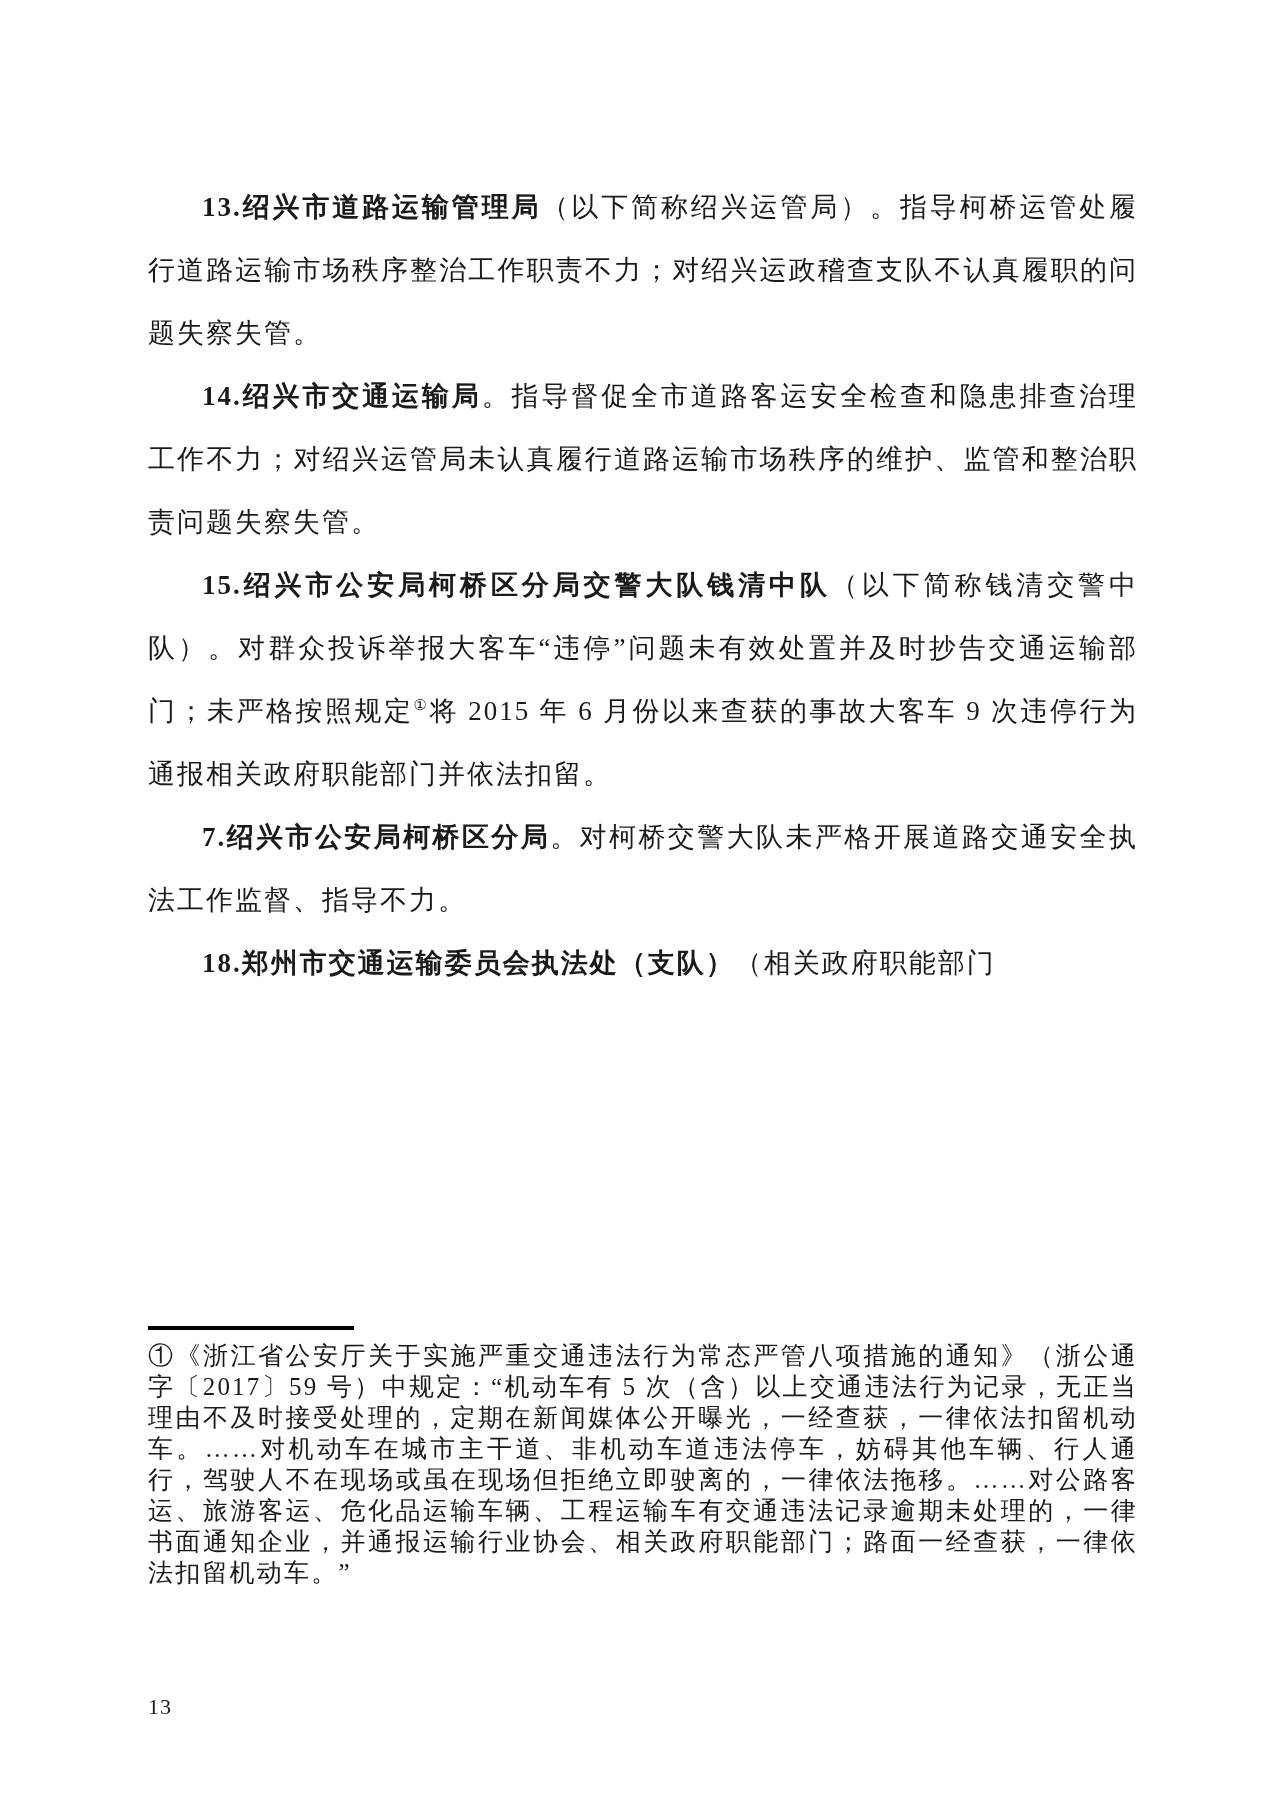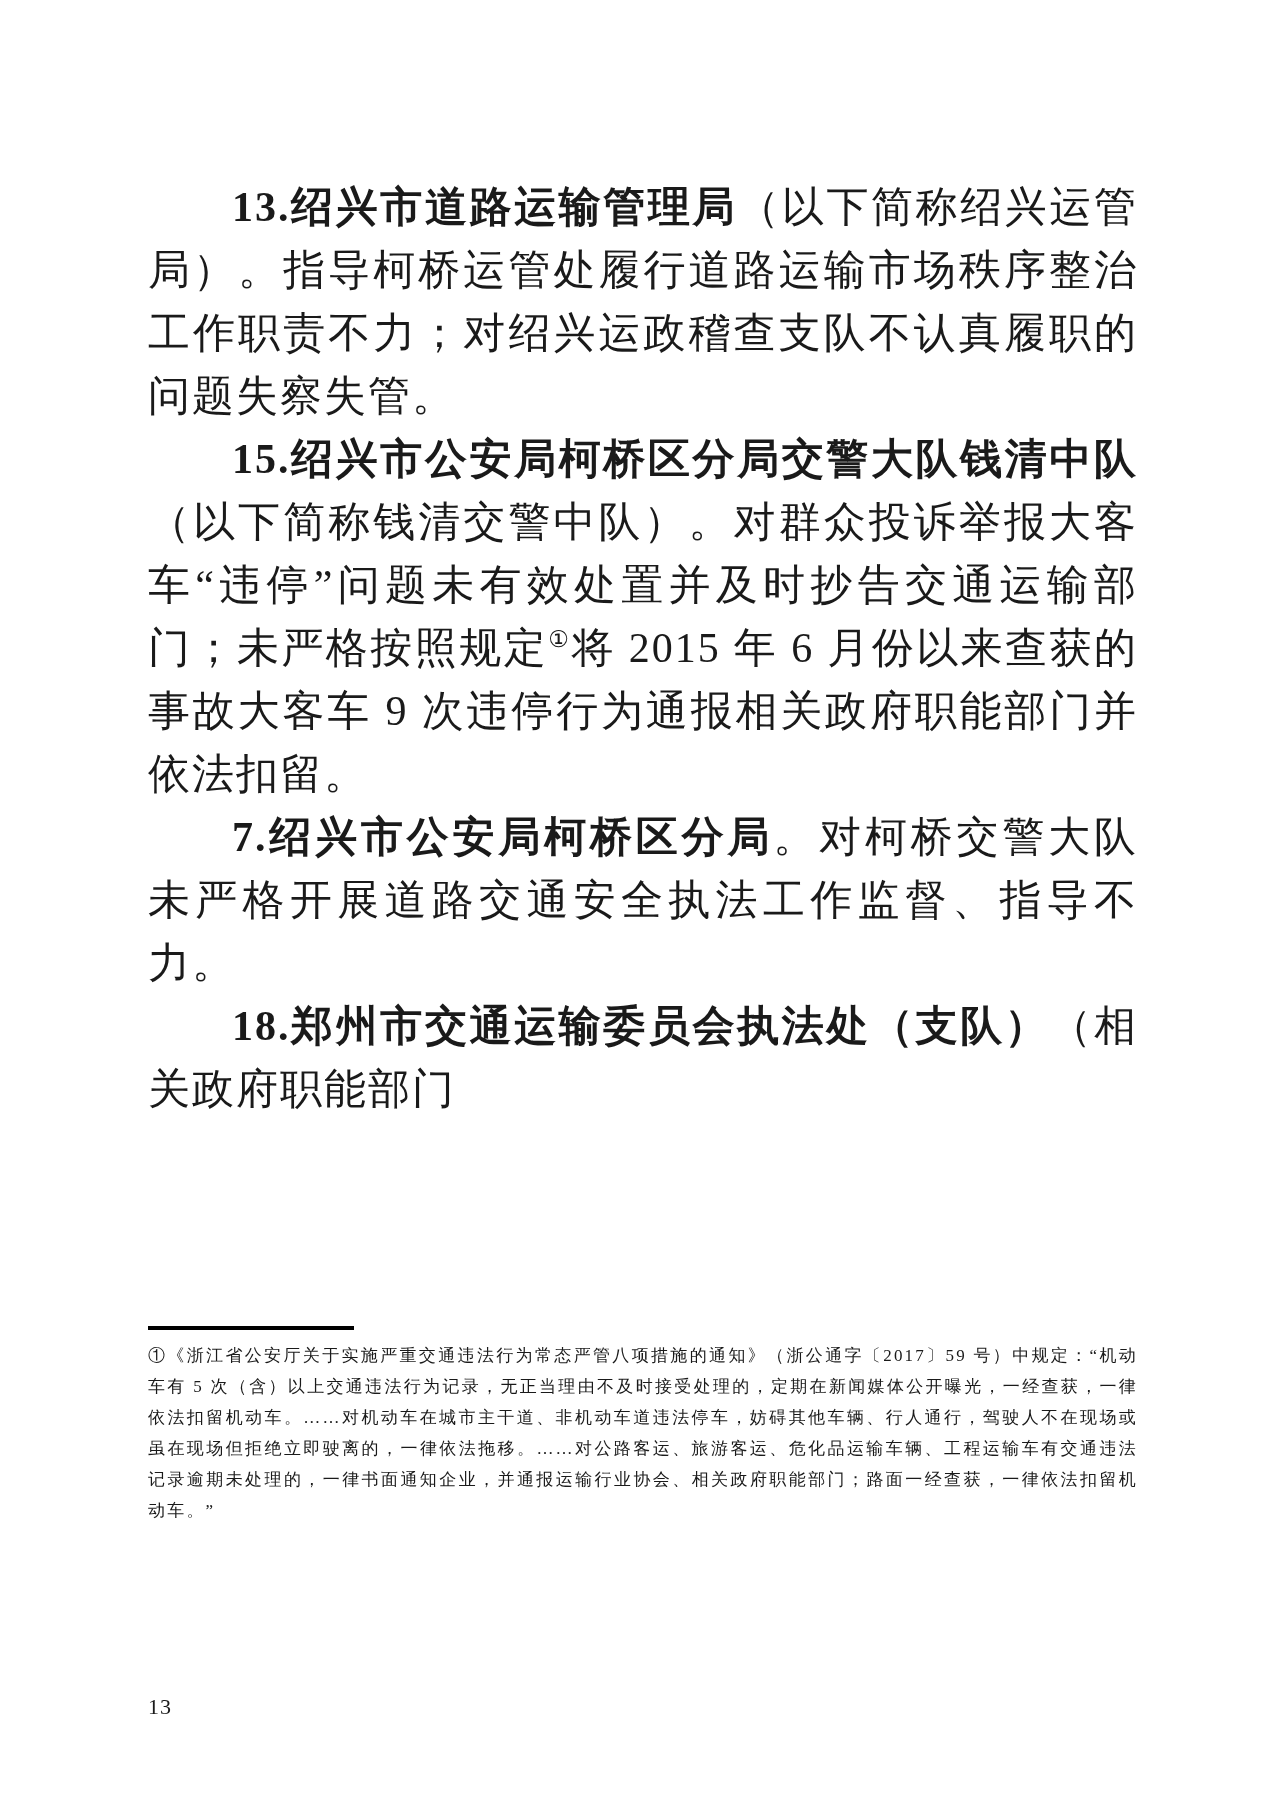--- a/index.html
+++ b/index.html
@@ -16,21 +16,21 @@
     overflow: hidden;
   }
   .page-body {
     position: absolute;
     left: 148px;
     top: 176px;
     width: 990px;
   }
   p.body-para {
     margin: 0;
-    font-size: 42px;
+    font-size: 27px;
     line-height: 63px;
     letter-spacing: 2px;
     text-align: justify;
     text-align-last: left;
     text-indent: 2em;
   }
   .seg-bold {
     font-weight: 700;
   }
   .seg-normal {
@@ -48,21 +48,21 @@
     width: 990px;
   }
   .footnote-rule {
     width: 206px;
     height: 4px;
     background: #000000;
     margin: 0 0 10px 0;
   }
   p.footnote {
     margin: 0;
-    font-size: 17px;
+    font-size: 25px;
     line-height: 31px;
     letter-spacing: 2.2px;
     text-align: justify;
     text-align-last: left;
   }
   .page-number {
     position: absolute;
     top: 1694px;
     left: 148px;
     width: 830px;
@@ -71,20 +71,21 @@
     letter-spacing: 1px;
   }
 </style>
 </head>
 <body>
 
 <div class="page">
 
   <main class="page-body" id="paragraphs">
       <p class="body-para"><span class="seg-bold">13.绍兴市道路运输管理局</span><span class="seg-normal">（以下简称绍兴运管局）。指导柯桥运管处履行道路运输市场秩序整治工作职责不力；对绍兴运政稽查支队不认真履职的问题失察失管。</span></p>
+      <p class="body-para"><span class="seg-bold">14.绍兴市交通运输局</span><span class="seg-normal">。指导督促全市道路客运安全检查和隐患排查治理工作不力；对绍兴运管局未认真履行道路运输市场秩序的维护、监管和整治职责问题失察失管。</span></p>
       <p class="body-para"><span class="seg-bold">15.绍兴市公安局柯桥区分局交警大队钱清中队</span><span class="seg-normal">（以下简称钱清交警中队）。对群众投诉举报大客车“违停”问题未有效处置并及时抄告交通运输部门；未严格按照规定</span><sup class="fn-ref">①</sup><span class="seg-normal">将 2015 年 6 月份以来查获的事故大客车 9 次违停行为通报相关政府职能部门并依法扣留。</span></p>
       <p class="body-para"><span class="seg-bold">7.绍兴市公安局柯桥区分局</span><span class="seg-normal">。对柯桥交警大队未严格开展道路交通安全执法工作监督、指导不力。</span></p>
       <p class="body-para"><span class="seg-bold">18.郑州市交通运输委员会执法处（支队）</span><span class="seg-normal">（相关政府职能部门</span></p>
     </main>
 
   <footer class="footnote-block">
     <div class="footnote-rule"></div>
     <p class="footnote"><span class="seg-normal">①</span><span class="seg-normal">《浙江省公安厅关于实施严重交通违法行为常态严管八项措施的通知》（浙公通字〔2017〕59 号）中规定：“机动车有 5 次（含）以上交通违法行为记录，无正当理由不及时接受处理的，定期在新闻媒体公开曝光，一经查获，一律依法扣留机动车。……对机动车在城市主干道、非机动车道违法停车，妨碍其他车辆、行人通行，驾驶人不在现场或虽在现场但拒绝立即驶离的，一律依法拖移。……对公路客运、旅游客运、危化品运输车辆、工程运输车有交通违法记录逾期未处理的，一律书面通知企业，并通报运输行业协会、相关政府职能部门；路面一经查获，一律依法扣留机动车。”</span></p>
   </footer>
 

